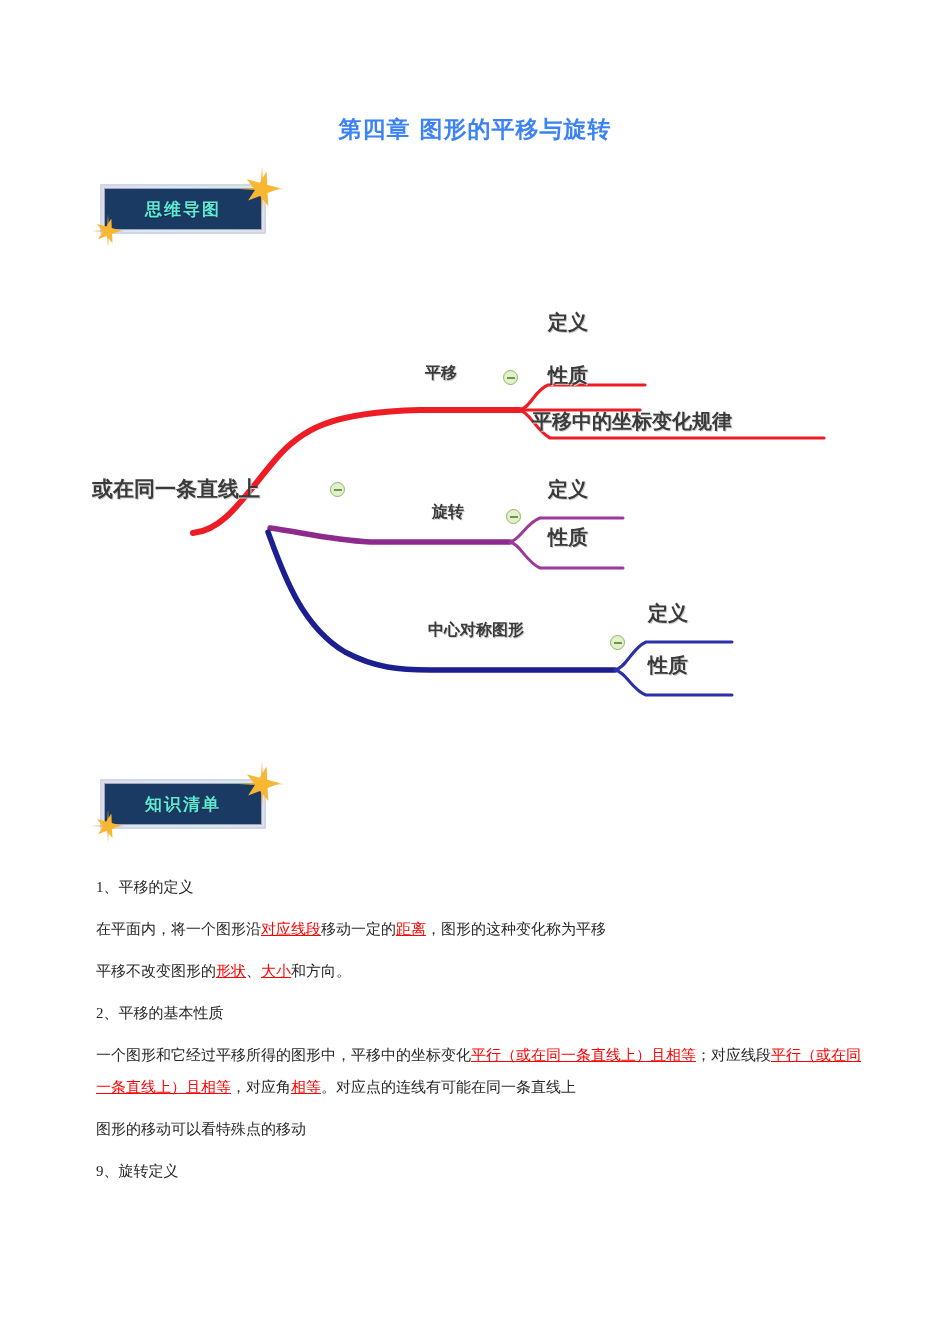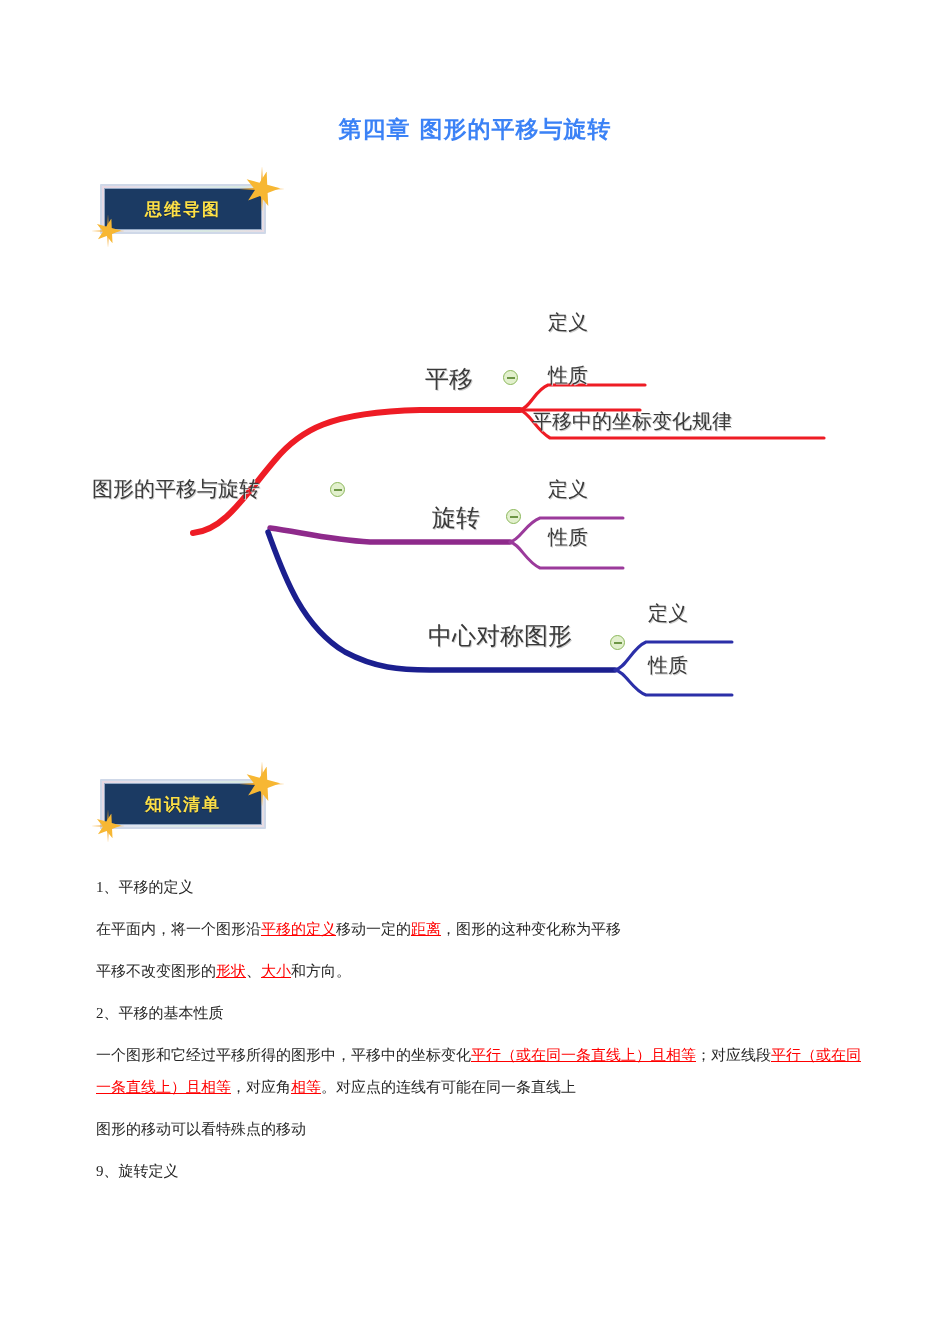--- a/index.html
+++ b/index.html
@@ -61,21 +61,21 @@
     background: #1b3a63;
     border: 1px solid #93a8c4;
     display: flex;
     align-items: center;
     justify-content: center;
   }
   .badge-label {
     font-family: "DejaVu Sans", "Liberation Sans", sans-serif;
     font-size: 17px;
     font-weight: bold;
-    color: #fde047;
+    color: #5eead4;
     letter-spacing: 2px;
     text-shadow: 0 1px 0 rgba(0,0,0,.4);
   }
 
   
   .star {
     position: absolute;
     width: 0;
     height: 0;
   }
@@ -113,27 +113,27 @@
     position: absolute;
     left: 0;
     top: 280px;
     width: 950px;
     height: 420px;
   }
   .mindmap svg { display: block; }
   .mm-label {
     position: absolute;
     font-family: "DejaVu Sans", "Liberation Sans", sans-serif;
-    font-weight: normal;
+    font-weight: bold;
     color: #3a3a3a;
     white-space: nowrap;
     text-shadow: 1px 1px 0 #d0d0d0;
   }
   .mm-root  { font-size: 21px; }
-  .mm-l1    { font-size: 24px; }
+  .mm-l1    { font-size: 16px; }
   .mm-l2    { font-size: 20px; }
 
   
   .toggle {
     position: absolute;
     width: 15px;
     height: 15px;
     border-radius: 50%;
     background: #e2f0cd;
     border: 1px solid #8cb85c;
@@ -208,21 +208,21 @@
 
     <path d="M 510 262 C 520 264 526 282 540 288 L 623 288" fill="none" stroke="#9b3a9b" stroke-width="3" stroke-linecap="round"></path>
 
     <path d="M 268 252 C 282 290 300 345 345 372 C 375 388 400 390 430 390 L 615 390" fill="none" stroke="#1b1f8f" stroke-width="5.5" stroke-linecap="round"></path>
 
     <path d="M 615 390 C 626 388 632 368 646 362 L 732 362" fill="none" stroke="#2b2fa8" stroke-width="3" stroke-linecap="round"></path>
 
     <path d="M 615 390 C 626 392 632 410 646 415 L 732 415" fill="none" stroke="#2b2fa8" stroke-width="3" stroke-linecap="round"></path>
   </svg>
 
-  <span class="mm-label mm-root" style="left:92px; top:195px;">图形的平移与旋转</span>
+  <span class="mm-label mm-root" style="left:92px; top:195px;">或在同一条直线上</span>
   <span class="toggle" style="left:330px; top:202px;"></span>
 
   <span class="mm-label mm-l1" style="left:425px; top:83px;">平移</span>
   <span class="toggle" style="left:503px; top:90px;"></span>
 
   <span class="mm-label mm-l2" style="left:548px; top:29px;">定义</span>
   <span class="mm-label mm-l2" style="left:548px; top:82px;">性质</span>
   <span class="mm-label mm-l2" style="left:532px; top:128px;">平移中的坐标变化规律</span>
 
   <span class="mm-label mm-l1" style="left:432px; top:222px;">旋转</span>
@@ -250,19 +250,19 @@
     </span>
   <span class="star star-bl">
       <i class="a"></i>
       <i class="b"></i>
       <i class="c"></i>
     </span>
 </div>
 
 <div class="body-text" id="knowledge-body">
     <p>1、平移的定义</p>
-    <p><span>在平面内，将一个图形沿</span><span class="hl">平移的定义</span><span>移动一定的</span><span class="hl">距离</span><span>，图形的这种变化称为平移</span></p>
+    <p><span>在平面内，将一个图形沿</span><span class="hl">对应线段</span><span>移动一定的</span><span class="hl">距离</span><span>，图形的这种变化称为平移</span></p>
     <p><span>平移不改变图形的</span><span class="hl">形状</span><span>、</span><span class="hl">大小</span><span>和方向。</span></p>
     <p>2、平移的基本性质</p>
     <p><span>一个图形和它经过平移所得的图形中，平移中的坐标变化</span><span class="hl">平行（或在同一条直线上）且相等</span><span>；对应线段</span><span class="hl">平行（或在同一条直线上）且相等</span><span>，对应角</span><span class="hl">相等</span><span>。对应点的连线有可能在同一条直线上</span></p>
     <p><span>图形的移动可以看特殊点的移动</span></p>
     <p>9、旋转定义</p>
   </div>
 
 </body></html>

